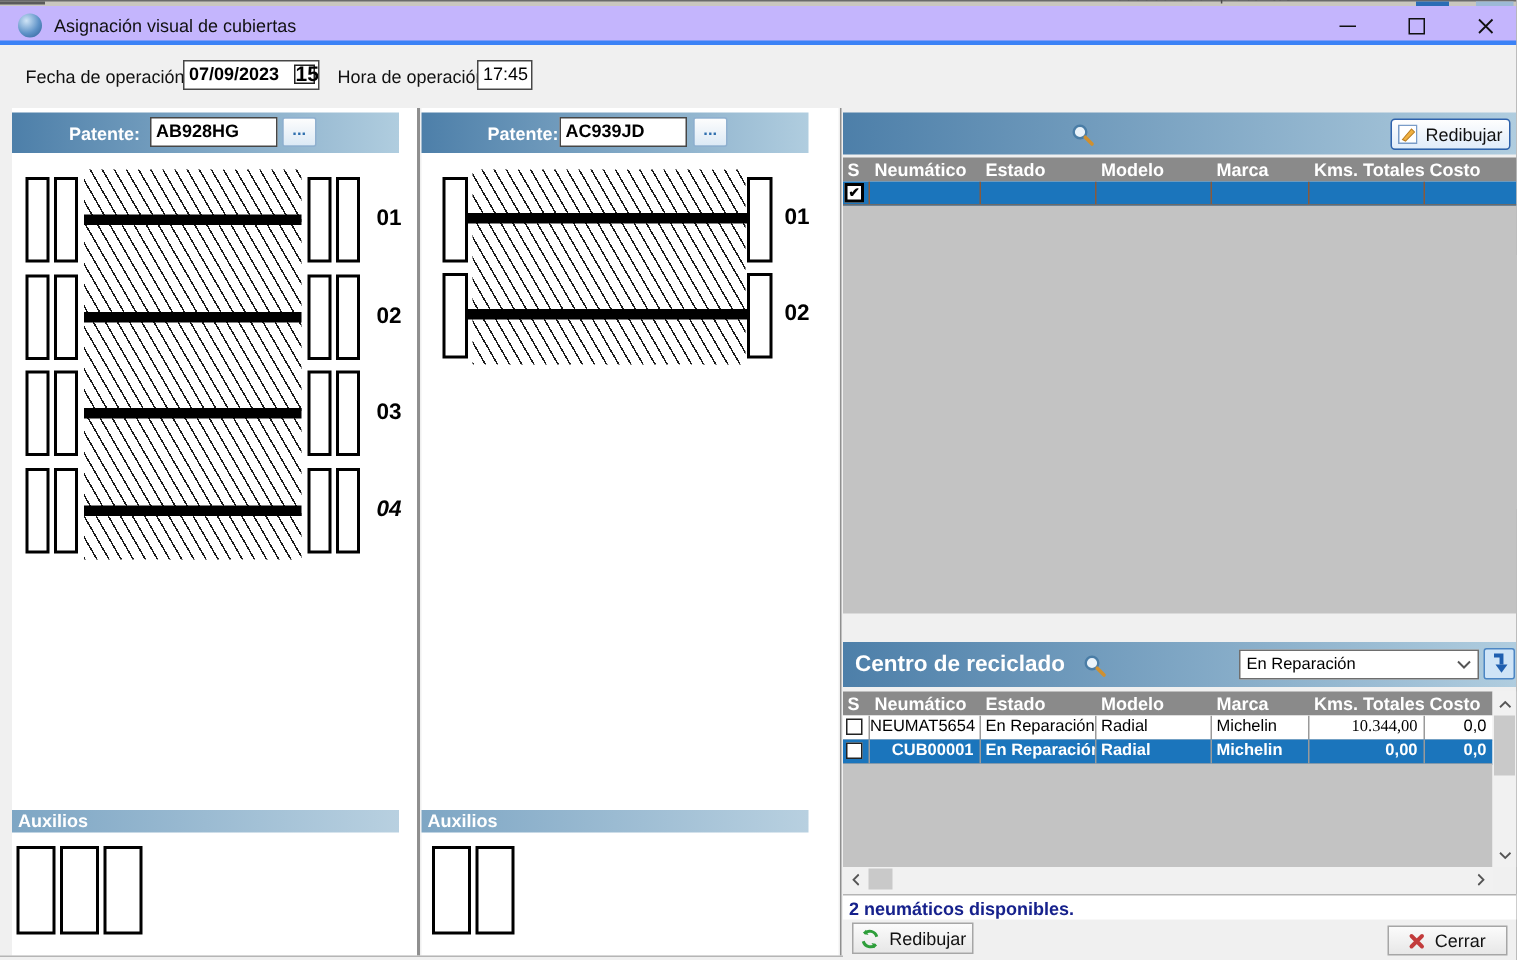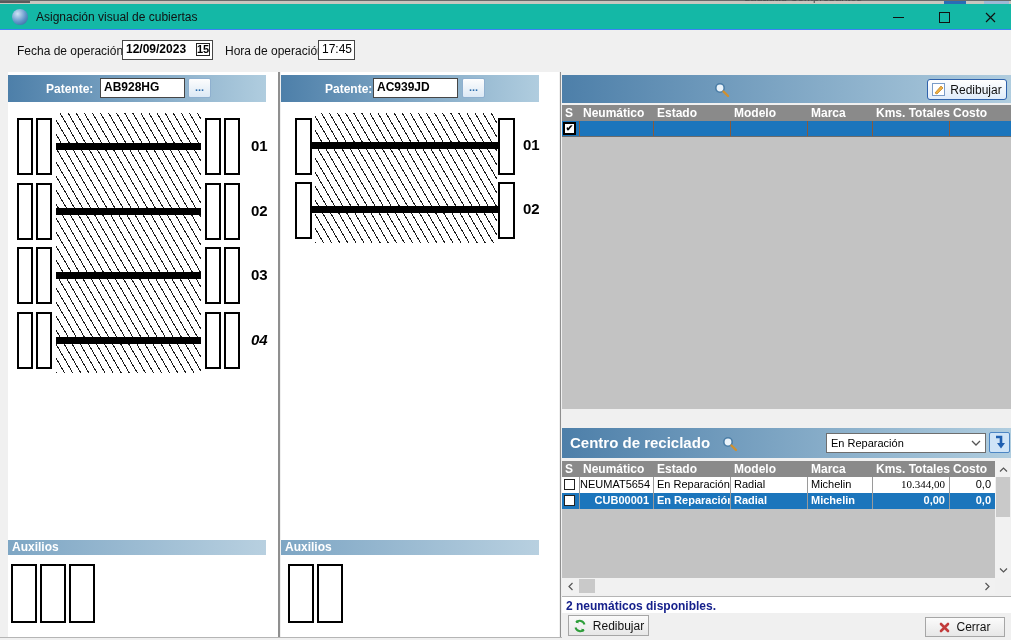--- a/index.html
+++ b/index.html
@@ -2,27 +2,27 @@
 <html><head>
 <meta charset="utf-8">
 <style>
   html,body{margin:0;padding:0;background:#888;}
   body{font-family:"Liberation Sans",sans-serif;}
   #screen{position:relative;width:1011px;height:640px;background:#f0f0f0;overflow:hidden;}
   .abs{position:absolute;box-sizing:border-box;}
   
   .sliver{background:#c9c6bf;overflow:hidden;}
   
-  .titlebar{background:#14b8a6;border-bottom:1px solid #3b82f6;text-align:right;}
+  .titlebar{background:#c4b5fd;border-bottom:3px solid #3b82f6;text-align:right;}
   .title-text{font-size:12px;color:#111;line-height:26px;}
   .winbtn{display:flex;align-items:center;justify-content:center;}
   
   .lbl{font-size:12px;color:#111;line-height:20px;}
   .input-box{background:#fff;border:1px solid #464646;font-weight:bold;font-size:12px;line-height:17px;padding-left:3px;overflow:hidden;white-space:nowrap;color:#000;}
-  .cal-btn{background:#fff;border:1px solid #222;font-size:11px;font-weight:bold;text-align:center;line-height:11px;color:#000;}
+  .cal-btn{background:#fff;border:1px solid #222;font-size:14px;font-weight:bold;text-align:center;line-height:11px;color:#000;}
   
   .panel{background:#ffffff;}
   .grad{background:linear-gradient(to right,#4d7fa9,#b0cddf);}
   .pat-lbl{color:#fff;font-weight:bold;font-size:12px;line-height:20px;}
   .browse-btn{background:linear-gradient(#fdfdfd,#dce9f5);border:1px solid #8fb0cf;border-radius:2px;color:#2f6fae;font-weight:bold;font-size:11px;text-align:center;line-height:16px;}
   .divider{background:#8f8f8f;}
   
   .tire{background:#fff;border:2px solid #000;}
   .hatch{background-color:#fff;background-image:repeating-linear-gradient(60deg,#1c1c1c 0,#1c1c1c 1px,transparent 1px,transparent 7px);}
   .axle{background:#000;height:7px;}
@@ -76,21 +76,21 @@
     <div class="abs winbtn" style="left:974px;top:0;width:32px;height:26px;">
       <svg width="11" height="11" viewBox="0 0 11 11">
           <path d="M1 1 L10 10 M10 1 L1 10" stroke="#111" stroke-width="1.2"></path>
         </svg>
     </div>
   </div>
 
   <div class="abs" style="left:0;top:30px;width:1011px;height:42px;background:#f0f0f0;">
     <div class="abs lbl" style="left:17px;top:11px;">Fecha de operación:</div>
     <div class="abs input-box" style="left:122px;top:10px;width:91px;height:20px;">
-      <span>12/09/2023</span>
+      <span>07/09/2023</span>
       <div class="abs cal-btn" style="right:2px;top:2px;width:14px;height:13px;">
         <span>15</span>
       </div>
     </div>
     <div class="abs lbl" style="left:225px;top:11px;">Hora de operación:</div>
     <div class="abs input-box" style="left:318px;top:10px;width:37px;height:20px;font-weight:normal;">
       <span>17:45</span>
     </div>
   </div>
 

